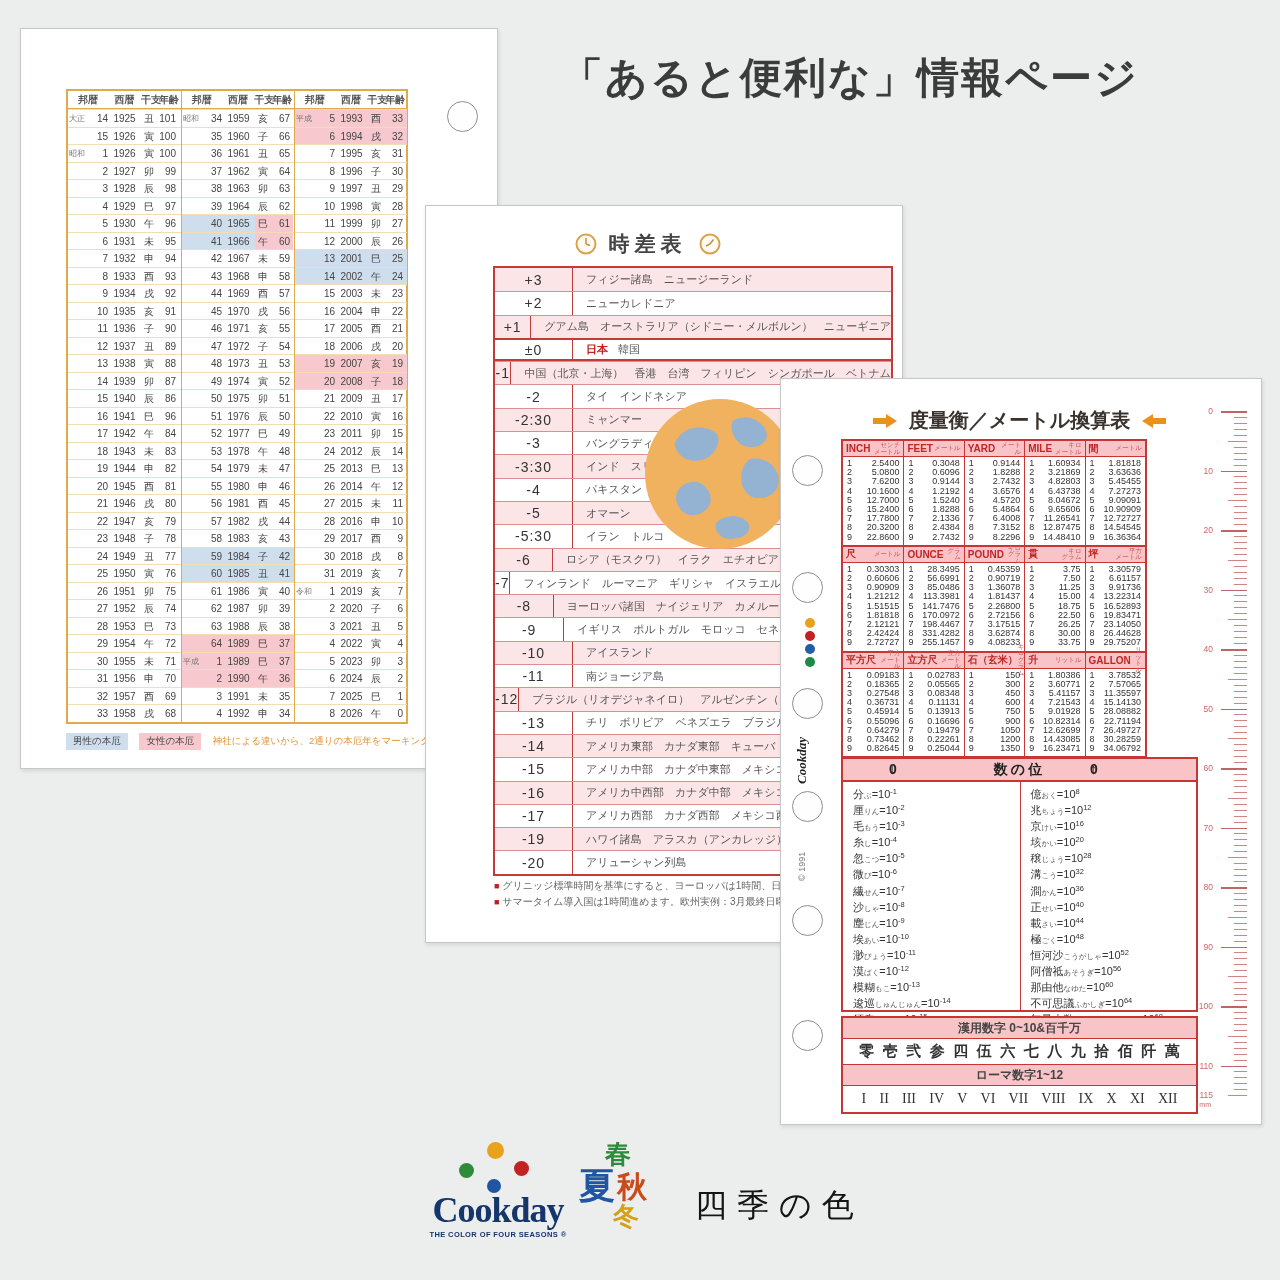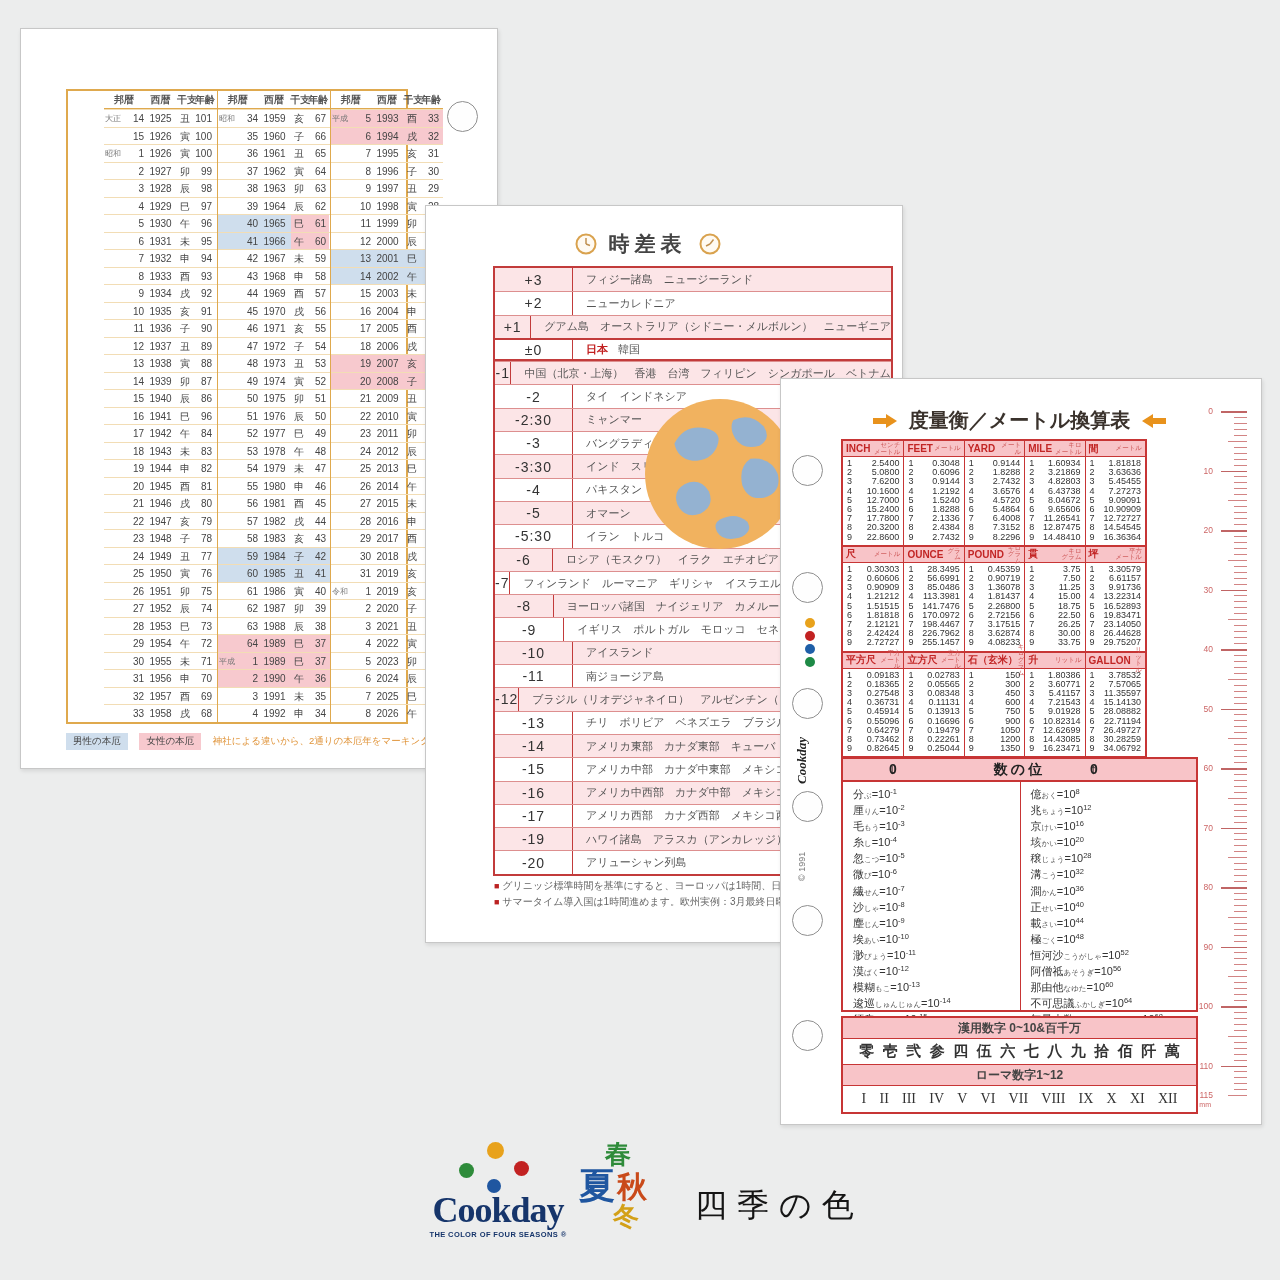--- a/index.html
+++ b/index.html
@@ -15,21 +15,21 @@
             font-family:"Liberation Serif","DejaVu Serif",serif; color:#3b3b3b; z-index:0; }
   .hline1 { font-size:44px; font-weight:bold; display:flex; align-items:center; justify-content:center; gap:20px; }
   .sqg { display:inline-flex; gap:6px; }
   .sq { width:14px; height:14px; display:inline-block; }
   .hline2 { font-size:42px; font-weight:bold; margin-top:16px; letter-spacing:2px; }
 
   
   .era-title { position:absolute; top:24px; left:45px; width:342px; text-align:center;
                font-size:19px; font-weight:bold; color:#3d3d3d; white-space:nowrap; }
   .era-title .yr { color:#c22740; font-size:21px; margin-right:7px; letter-spacing:1px; }
-  #era-table { position:absolute; left:45px; top:60px; width:342px; display:flex; border:2px solid #dfa94e; background:#fff;padding-left:36px; }
+  #era-table { position:absolute; left:45px; top:60px; width:342px; display:flex; border:2px solid #dfa94e; background:#fff; }
   .era-group { width:113px; }
   .era-group + .era-group { border-left:1.5px solid #dfa94e; }
   .era-row { display:flex; height:17.5px; line-height:17.5px; border-top:1px solid #f2ddb5; font-size:10px; color:#444; white-space:nowrap; }
   .era-header { height:18px; line-height:18px; border-top:none; font-weight:bold; color:#555; border-bottom:1px solid #dfa94e; }
   .h-hou { width:40px; text-align:center; }
   .h-y { width:33px; text-align:center; }
   .h-z { width:16px; text-align:center; }
   .h-a { width:24px; text-align:center; }
   .c-e  { width:20px; font-size:8px; color:#777; text-align:left; padding-left:1px; }
   .c-n  { width:20px; text-align:right; }
@@ -133,20 +133,21 @@
   .s-summer { left:-6px; top:26px; font-size:36px; color:#1f56a0; }
   .s-autumn { left:32px; top:30px; font-size:30px; color:#c94a1a; }
   .s-winter { left:28px; top:62px; font-size:26px; color:#d3a017; }
   #footer-shiki { position:absolute; left:695px; top:1184px; font-family:"Liberation Serif","DejaVu Serif",serif;
                   font-size:32px; color:#151515; letter-spacing:10px; white-space:nowrap; }
 </style>
 </head>
 <body>
 
 <div id="header">
+  <div class="hline2">「あると便利な」情報ページ</div>
 </div>
 
 <div class="page" id="page-era">
   <div id="era-table">
       <div class="era-group">
         <div class="era-row era-header">
           <span class="h-hou">邦暦</span>
           <span class="h-y">西暦</span>
           <span class="h-z">干支</span>
           <span class="h-a">年齢</span>
@@ -1414,21 +1415,21 @@
             <div class="conv-r">
               <span class="conv-i">6</span>
               <span class="conv-v">170.0972</span>
             </div>
             <div class="conv-r">
               <span class="conv-i">7</span>
               <span class="conv-v">198.4467</span>
             </div>
             <div class="conv-r">
               <span class="conv-i">8</span>
-              <span class="conv-v">226.7962</span>
+              <span class="conv-v">331.4282</span>
             </div>
             <div class="conv-r">
               <span class="conv-i">9</span>
               <span class="conv-v">255.1457</span>
             </div>
           </div>
         </div>
         <div class="conv-col">
           <div class="conv-head">
             <span class="conv-name">POUND</span>

